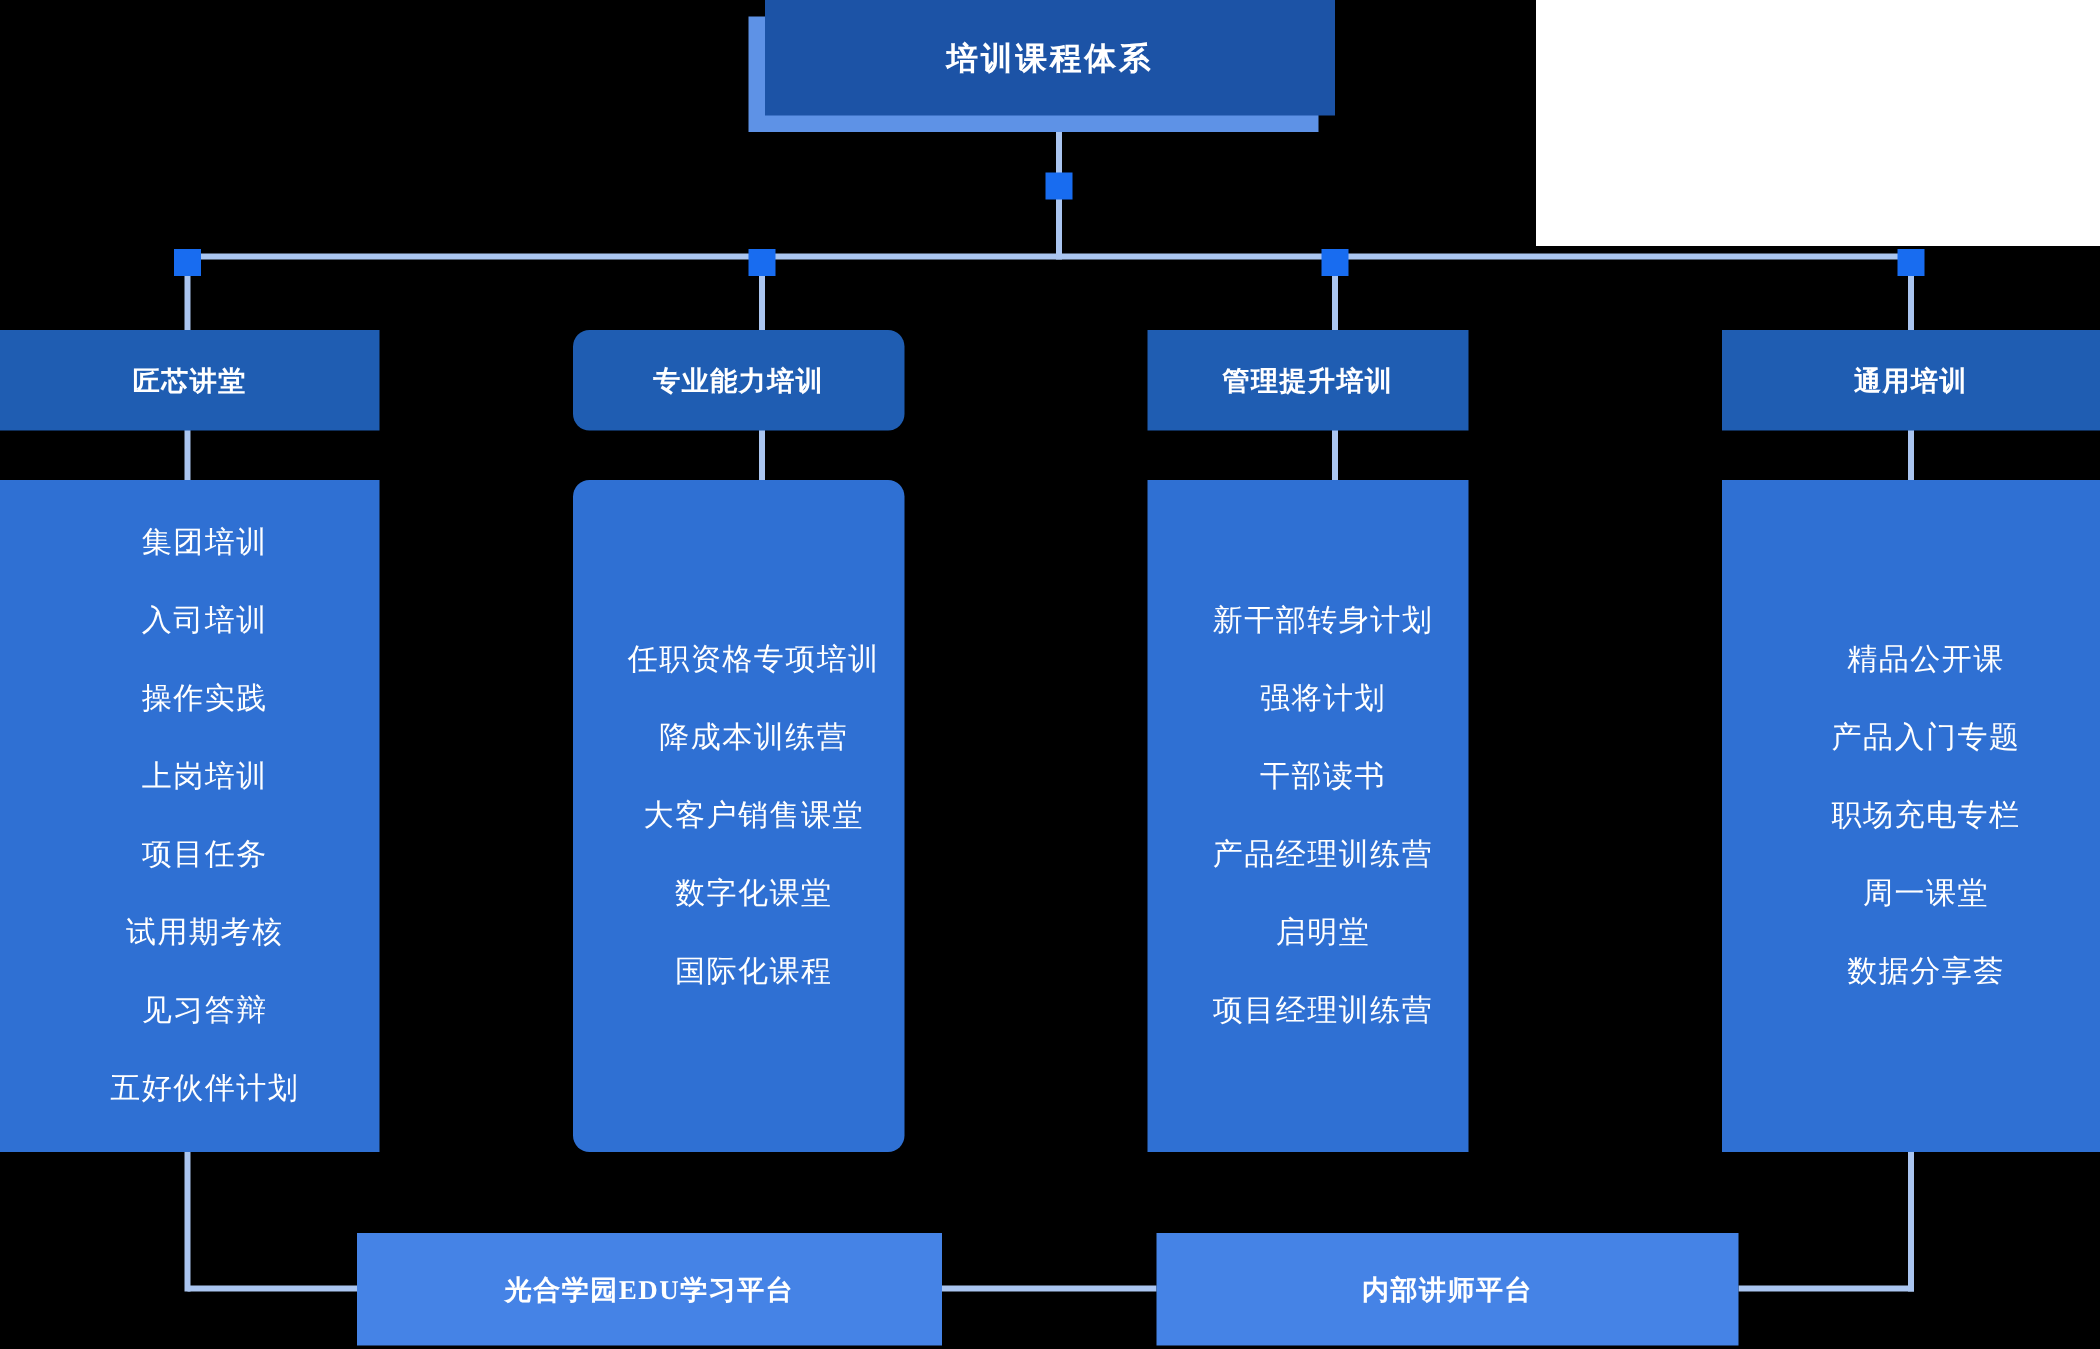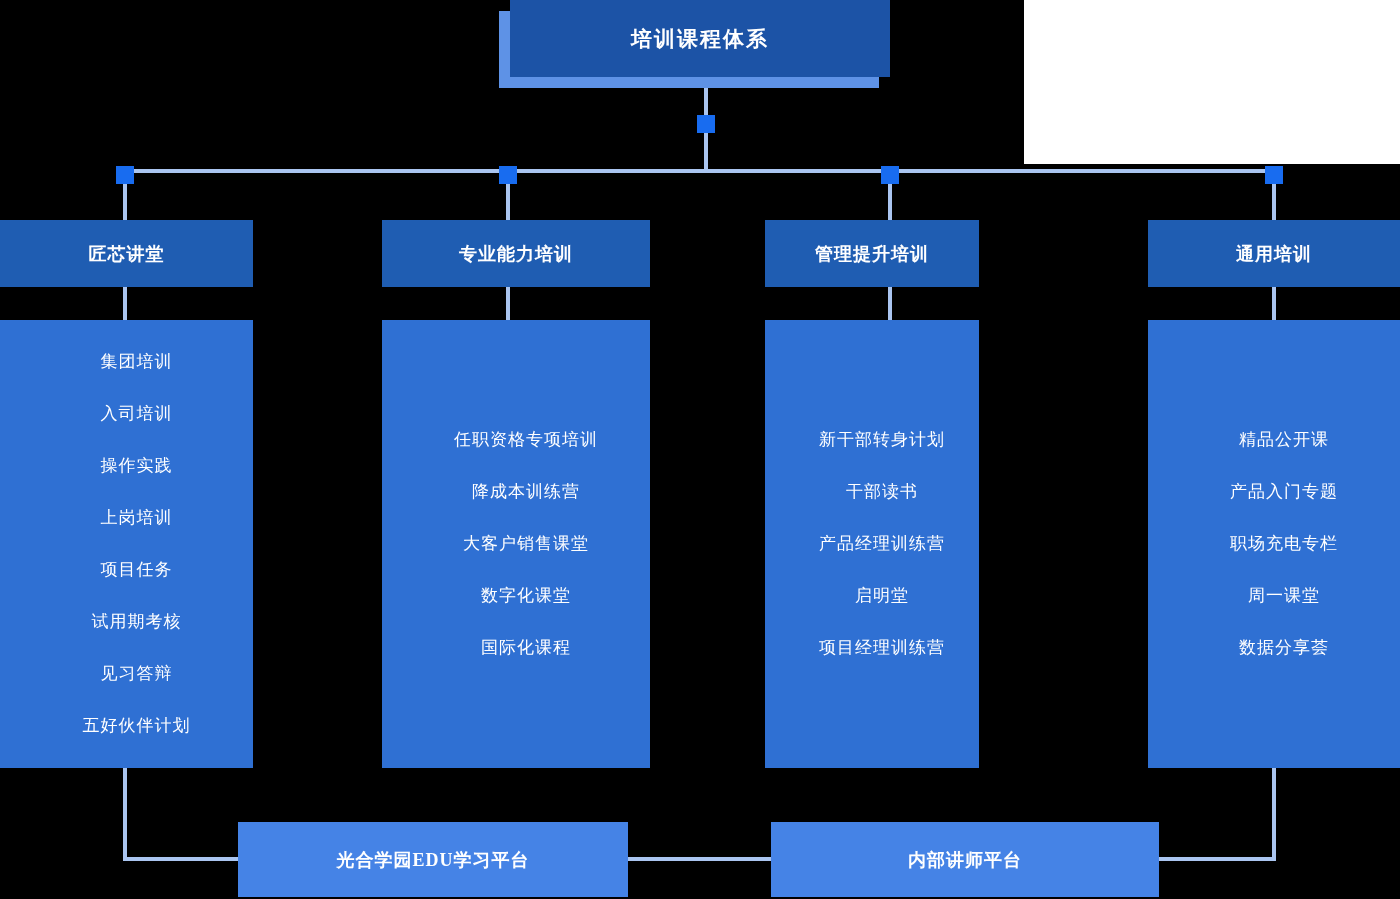--- a/index.html
+++ b/index.html
@@ -41,24 +41,24 @@
   .col-header {
     position:absolute; top:220px; height:67px; background:var(--header_bg,#1f5db2);
     display:flex; align-items:center; justify-content:center;
     color:var(--text,#fff); font-size:18px; font-weight:bold; letter-spacing:1px;
   }
   .col-body {
     position:absolute; top:320px; height:448px; background:var(--body_bg,#2f70d3);
     display:flex; flex-direction:column; justify-content:center;
     color:var(--text,#fff);
   }
-  .item { height:52px; line-height:52px; text-align:center; font-size:17px; letter-spacing:1px;padding-left:20px; }
+  .item { height:52px; line-height:52px; text-align:center; font-size:20px; letter-spacing:1px;padding-left:20px; }
 
   .c1 { left:0;      width:253px; }
-  .c2 { left:382px;  width:268px; }
+  .c2 { left:382px;  width:221px;border-radius:11px; }
   .c3 { left:765px;  width:214px; }
   .c4 { left:1148px; width:252px; }
 
   .platform {
     position:absolute; top:822px; height:75px; background:var(--platform_bg,#4583e6);
     display:flex; align-items:center; justify-content:center;
     color:var(--text,#fff); font-size:18px; font-weight:bold; letter-spacing:1px;
   }
   .p1 { left:238px; width:390px; }
   .p2 { left:771px; width:388px; }
@@ -108,20 +108,21 @@
       <div class="item">任职资格专项培训</div>
       <div class="item">降成本训练营</div>
       <div class="item">大客户销售课堂</div>
       <div class="item">数字化课堂</div>
       <div class="item">国际化课程</div>
     </div>
 
   <div class="col-header c3">管理提升培训</div>
   <div class="col-body c3">
       <div class="item">新干部转身计划</div>
+      <div class="item">强将计划</div>
       <div class="item">干部读书</div>
       <div class="item">产品经理训练营</div>
       <div class="item">启明堂</div>
       <div class="item">项目经理训练营</div>
     </div>
 
   <div class="col-header c4">通用培训</div>
   <div class="col-body c4">
       <div class="item">精品公开课</div>
       <div class="item">产品入门专题</div>

